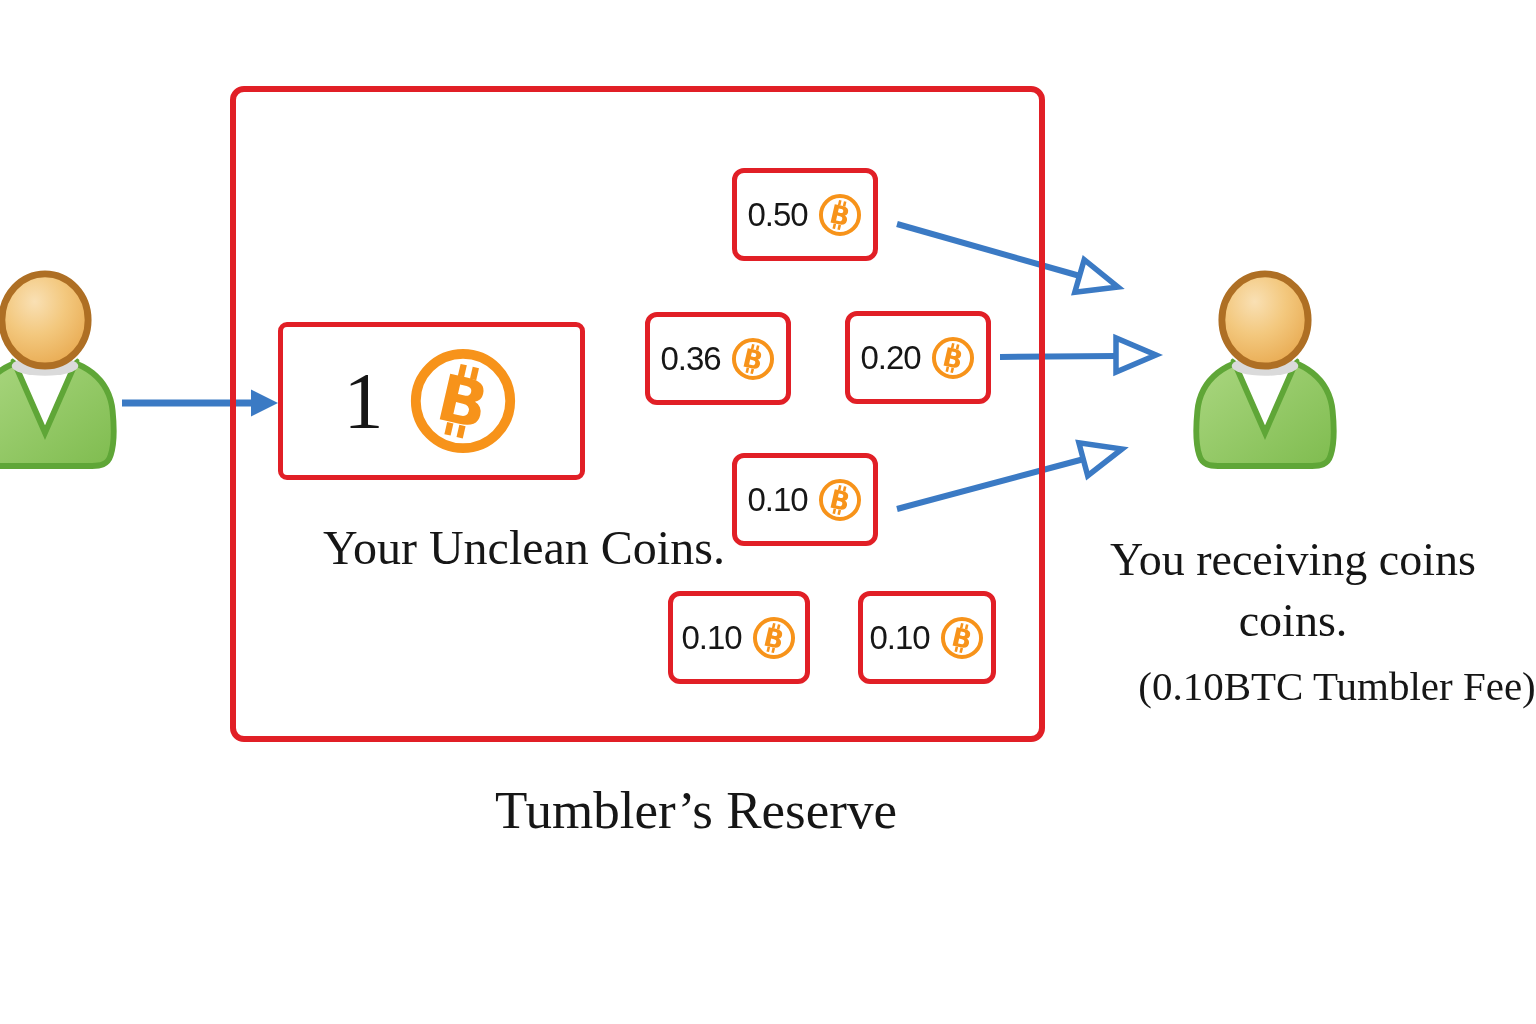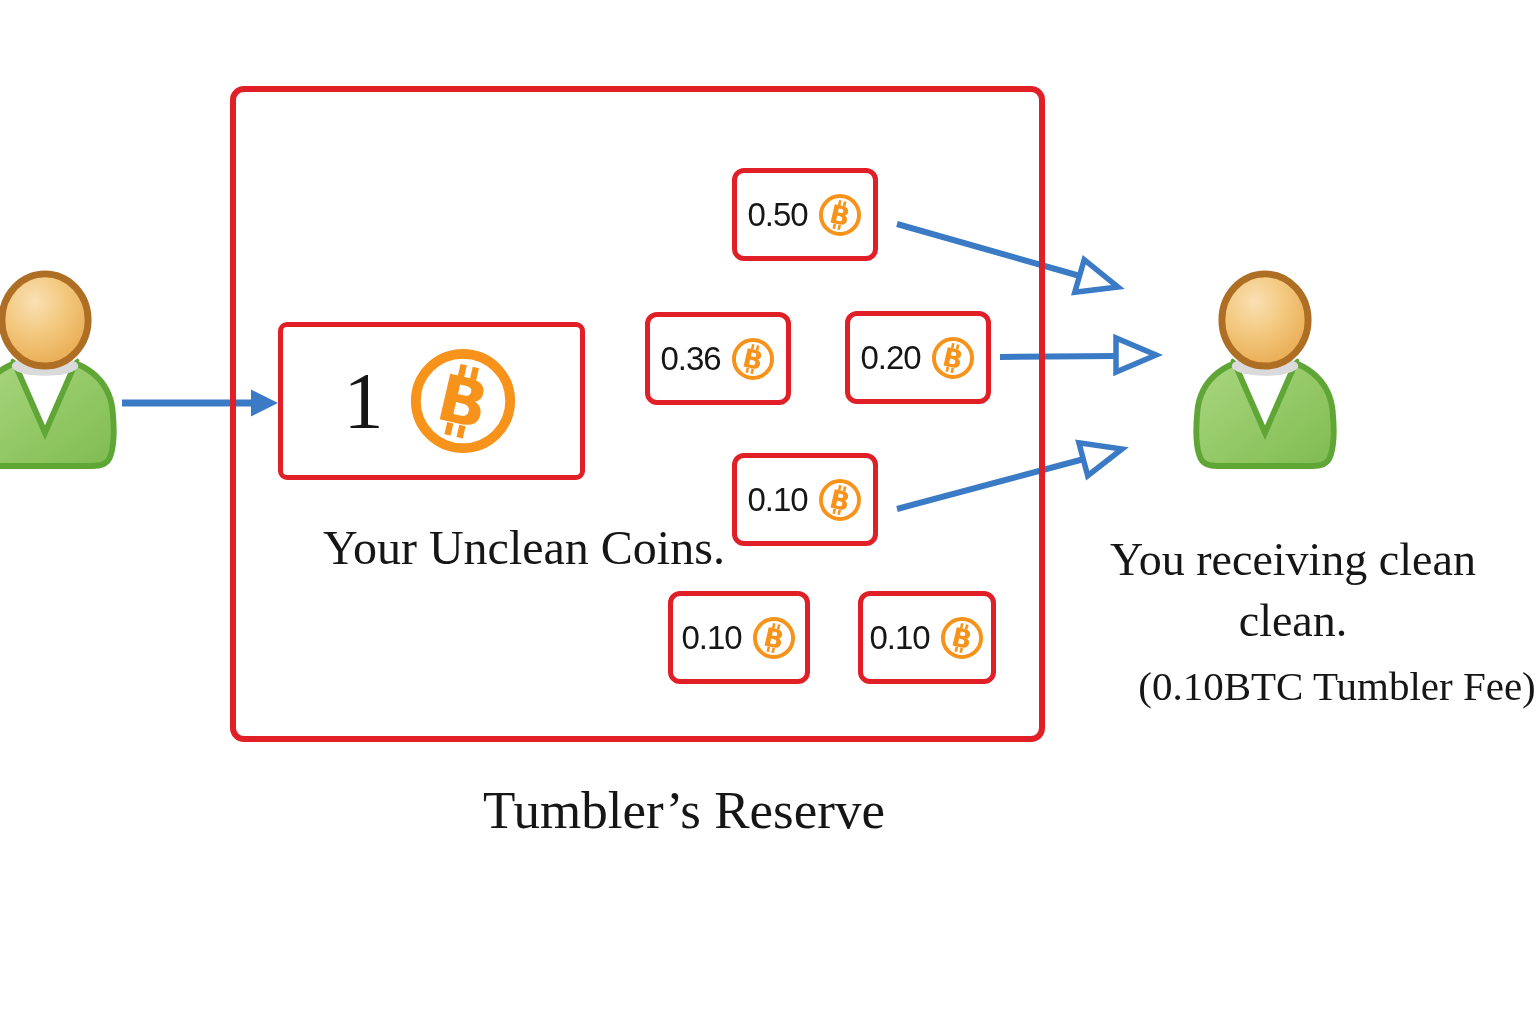--- a/index.html
+++ b/index.html
@@ -41,21 +41,21 @@
     font-family:"Liberation Sans",sans-serif;
     font-size:33px;line-height:1;letter-spacing:-1px;
   }
   .btc-sm{width:46px;height:46px;flex:0 0 auto;}
   .btc-lg{width:114px;height:114px;flex:0 0 auto;}
   .label{
     z-index:3;text-align:center;
     font-family:"Liberation Serif",serif;
   }
   .unclean-label{left:230px;top:520px;width:500px;font-size:48px;margin-left:44px;}
-  .reserve-title{left:404px;top:780px;width:560px;font-size:53px;}
+  .reserve-title{left:416px;top:780px;width:560px;font-size:53px;}
   .receiver-caption{left:1085px;top:530px;width:416px;font-size:46px;line-height:1.32;}
   .fee-note{left:1129px;top:662px;width:416px;font-size:41px;font-family:Liberation Serif, serif;}
   .person{z-index:3;width:196px;height:208px;}
   .person-left{left:-53px;top:264px;}
   .person-right{left:1167px;top:264px;}
 </style>
 </head>
 <body>
 
 <div class="canvas">
@@ -210,17 +210,17 @@
         <rect x="26" y="45.5" width="3.6" height="7"></rect>
           <rect x="33" y="45.5" width="3.6" height="7"></rect>
       </g>
     </svg>
   </div>
 
   <div class="abs label unclean-label">Your Unclean Coins.</div>
 
   <div class="abs label reserve-title">Tumbler’s Reserve</div>
 
-  <div class="abs label receiver-caption">You receiving clean clean.</div>
+  <div class="abs label receiver-caption">You receiving coins coins.</div>
 
   <div class="abs label fee-note">(0.10BTC Tumbler Fee)</div>
 
 </div>
 
 </body></html>

